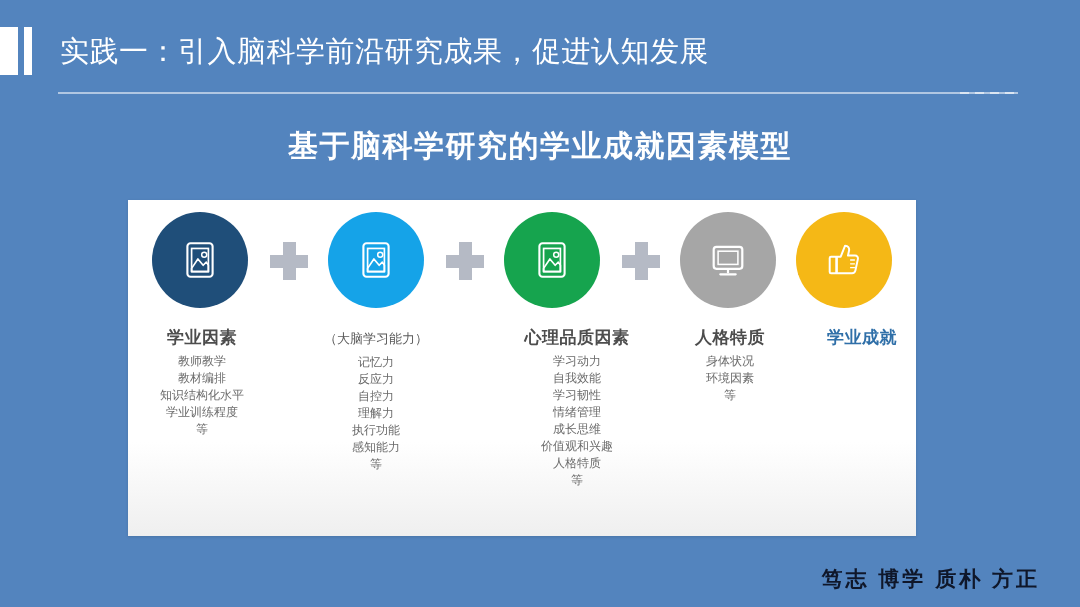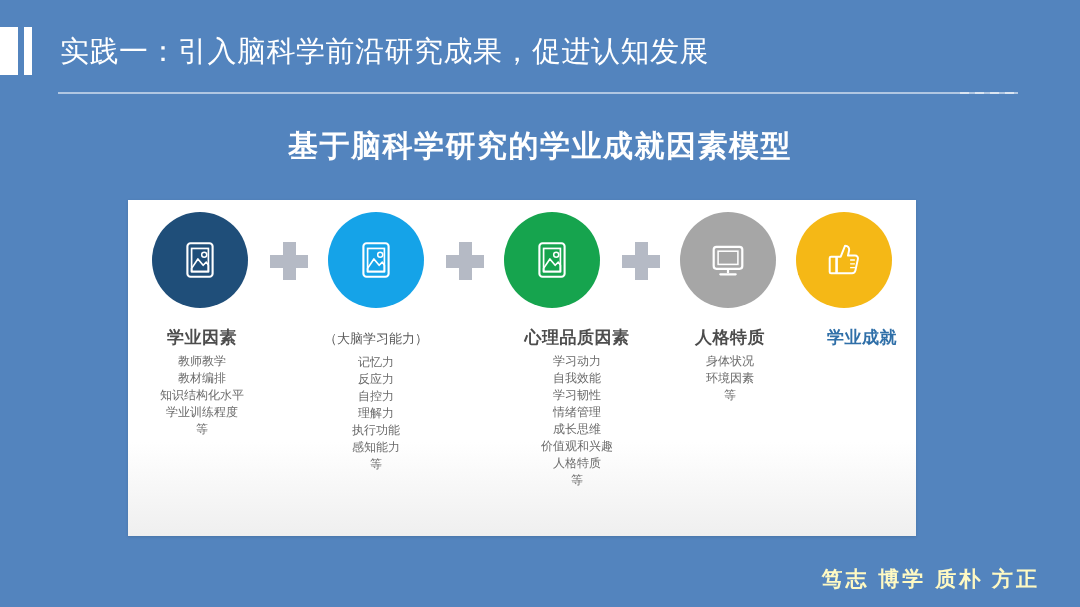--- a/index.html
+++ b/index.html
@@ -182,21 +182,21 @@
     color: #6b6b6b;
   }
   .col-list.pushdown { margin-top: 6px; }
   .col-list div { white-space: nowrap; }
 
   
   .footer {
     position: absolute;
     right: 40px;
     bottom: 14px;
-    color: #fef9c3;
+    color: #0f172a;
     font-size: 21px;
     font-weight: bold;
     letter-spacing: 3px;
   }
 </style>
 </head>
 <body>
 
 <div class="slide">
 

